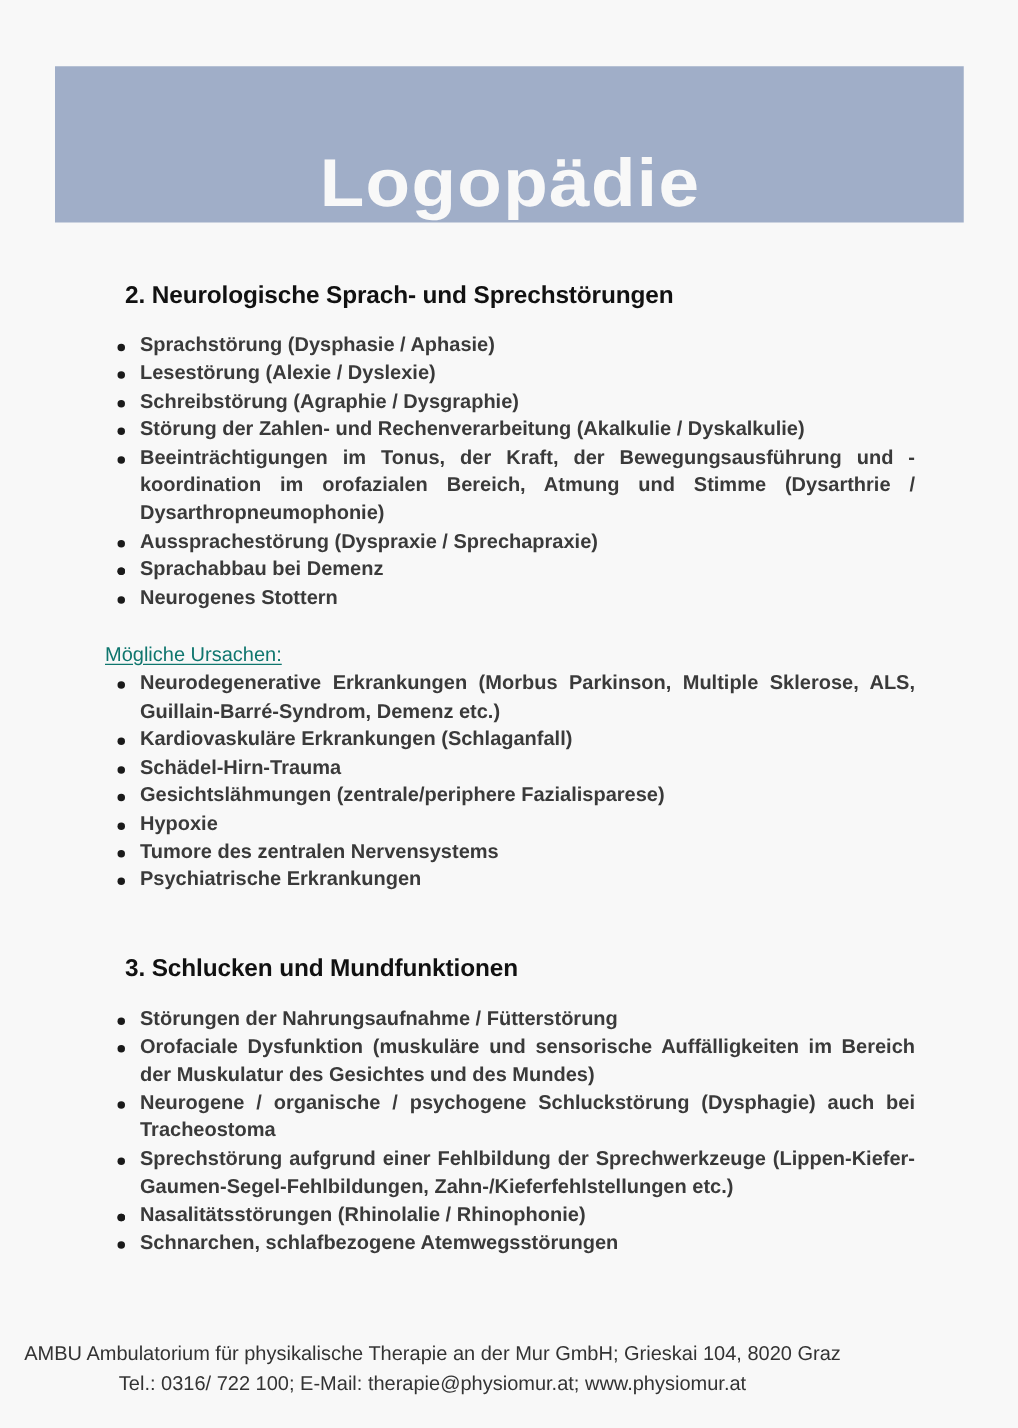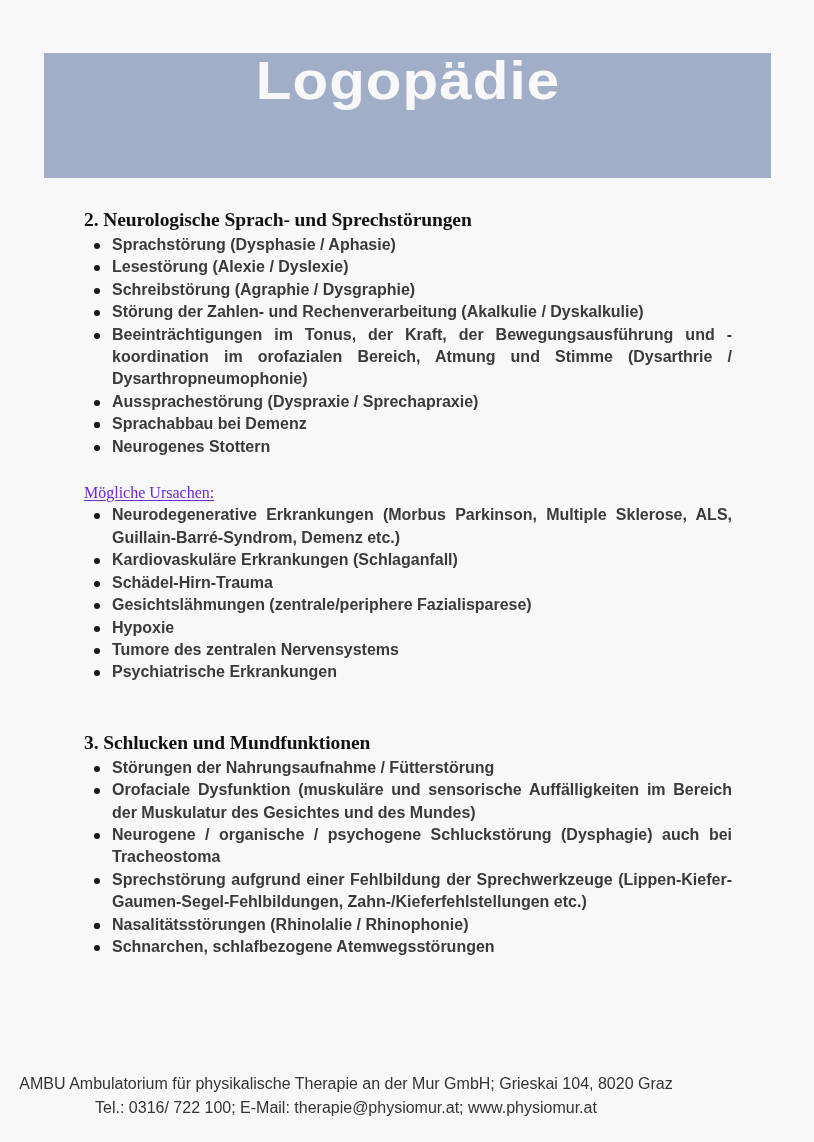--- a/index.html
+++ b/index.html
@@ -16,44 +16,44 @@
       color: #333333;
     }
     .banner {
       position: absolute;
       left: 44px;
       top: 53px;
       width: 727px;
       height: 125px;
       background: #a0aec8;
       display: flex;
-      align-items: flex-start;
+      align-items: flex-end;
       justify-content: center;
     }
     .banner-title {
       font-family: "Liberation Sans", sans-serif;
       font-weight: bold;
       font-size: 54px;
       color: #f8f8f8;
       letter-spacing: 1px;
       transform: scaleX(1.08);
       margin-top: -4px;
     }
     .content {
       position: absolute;
       left: 84px;
       top: 206px;
       width: 648px;
     }
     .section-heading {
-      font-family: Liberation Serif, serif;
+      font-family: Liberation Sans, sans-serif;
       font-weight: bold;
       font-size: 19.5px;
       color: #111111;
-      margin: 0;
+      margin: 16px;
       line-height: 28px;
       letter-spacing: -0.1px;
     }
     ul.items {
       list-style: none;
       margin: 0;
       padding: 0;
       font-weight: bold;
     }
     ul.items li {
@@ -68,24 +68,24 @@
     ul.items li .bullet {
       position: absolute;
       left: 10px;
       top: 9px;
       width: 6px;
       height: 6px;
       border-radius: 50%;
       background: #1a1a1a;
     }
     .subheading {
-      font-family: Liberation Serif, serif;
+      font-family: Liberation Sans, sans-serif;
       font-size: 16px;
       line-height: 22.4px;
-      color: #6d28d9;
+      color: #0f766e;
       text-decoration: underline;
       text-underline-offset: 2px;
       margin-top: 24px;
     }
     .section-2 { }
     .section-3 { margin-top: 45px; }
     .footer {
       position: absolute;
       left: 0;
       top: 1072px;

